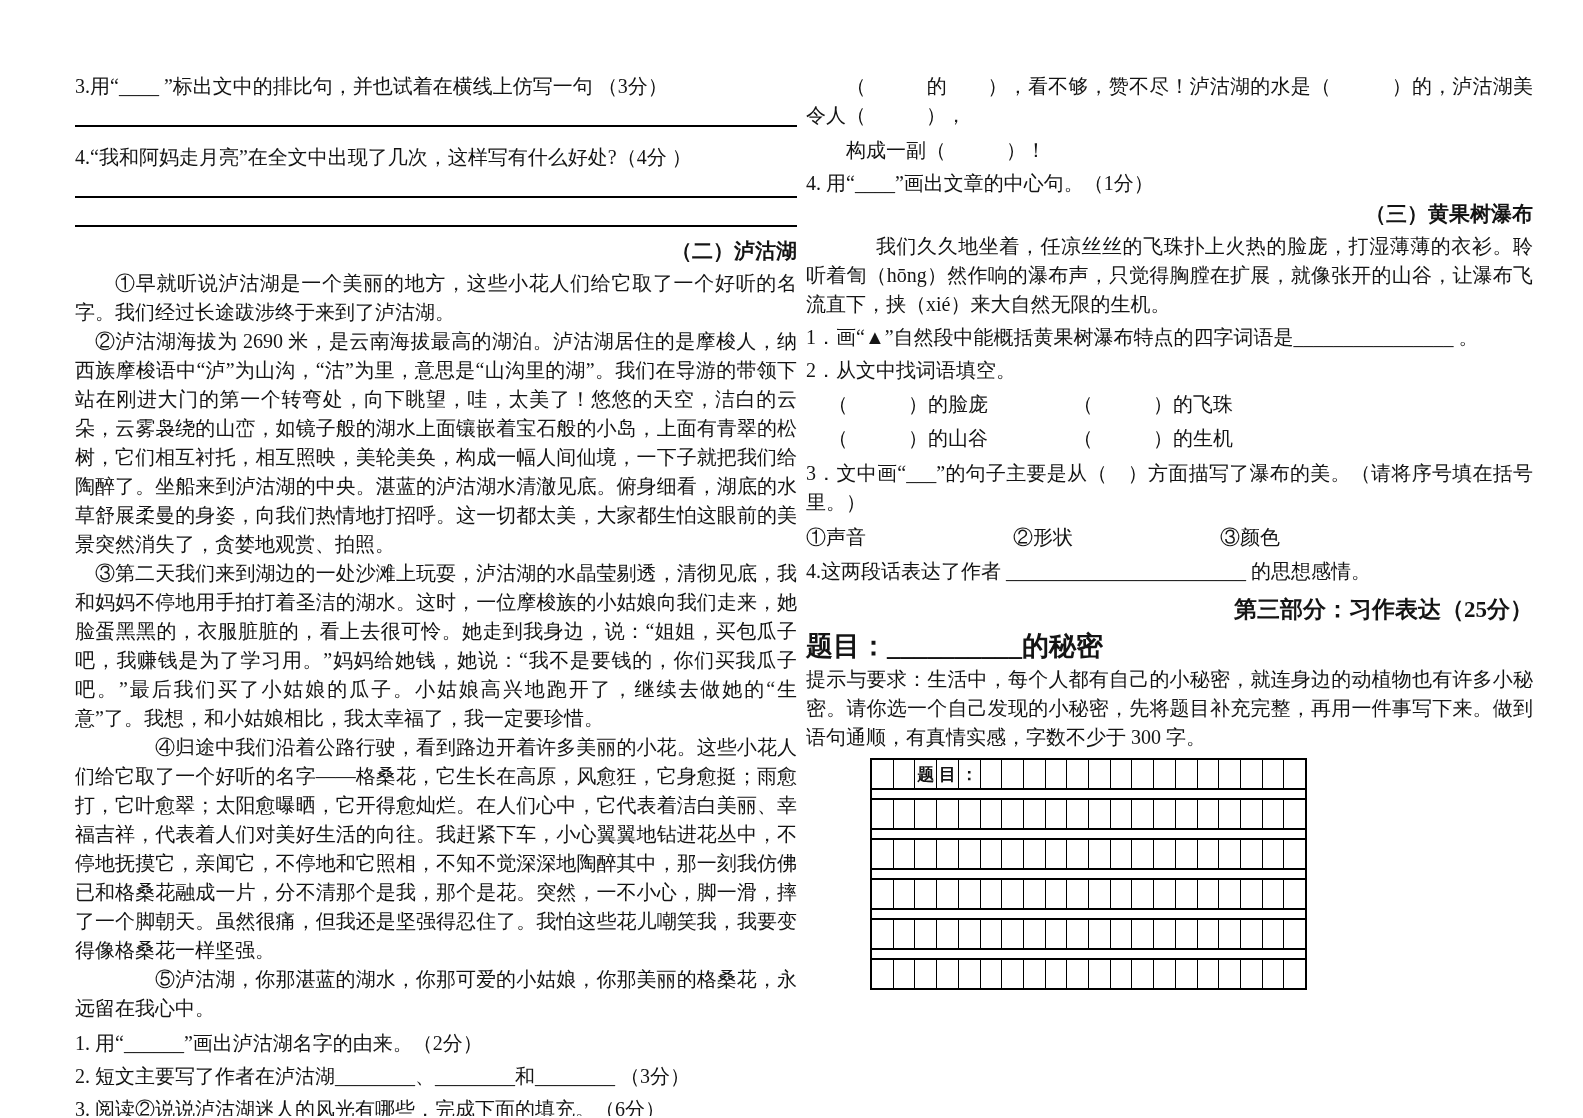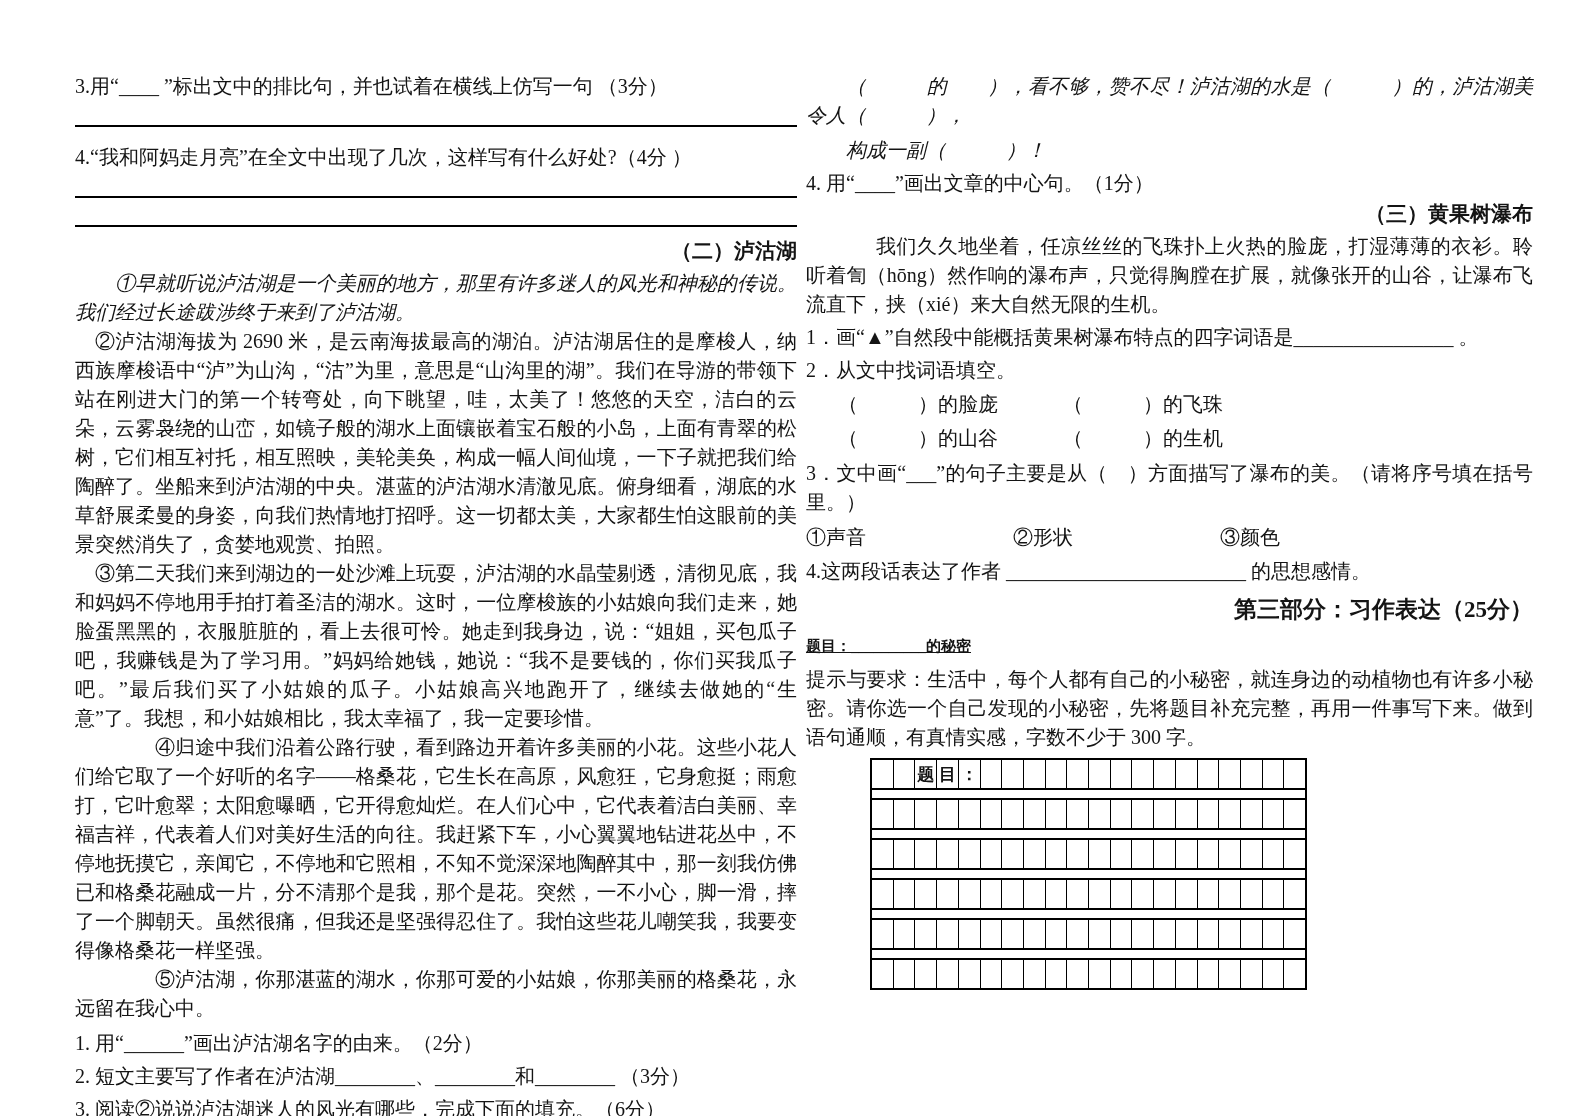--- a/index.html
+++ b/index.html
@@ -16,32 +16,32 @@
   .para  { font-size:20px; line-height:29px; text-align:justify; margin:0; }
 
   .passage-title { font-size:21px; font-weight:bold; text-align:right; margin:10px 0 4px 0; }
 
   .ans-line { height:0; border-bottom:2px solid #000; width:100%; }
   .mt24 { margin-top:24px; } .mt27 { margin-top:27px; }
   .mt16 { margin-top:16px; }  .mt6  { margin-top:6px; }
   .mt4  { margin-top:4px; }  .mt2  { margin-top:2px; }
 
   .ind1 { text-indent:1em; }
-  .ind2 { text-indent:2em;font-style:italic; }
+  .ind2 { text-indent:2em; }
   .ind35 { text-indent:3.5em; }
   .ind4 { text-indent:4em; }
 
-  .fill-row { display:flex; font-size:20px; line-height:30px; margin-left:32px; }
+  .fill-row { display:flex; font-size:20px; line-height:30px; margin-left:22px;gap:20px; }
   .fill-row > span { width:225px; }
 
   .options-row { display:flex; font-size:20px; line-height:32px; }
   .options-row > span { width:207px; }
 
   .part3-title { font-size:23px; font-weight:bold; text-align:right; margin:8px 0 6px 0; }
-  .topic-line  { font-size:15px; font-weight:bold; margin:0 0 4px 0; line-height:30px;text-decoration:underline; }
+  .topic-line  { font-size:27px; font-weight:bold; margin:0 0 4px 0; line-height:30px; }
 
   
   .wg { width:433px; border:2px solid #000; margin-left:64px; margin-top:6px; box-sizing:content-box; }
   .wg-row { display:flex; height:28px; border-bottom:2px solid #000; }
   .wg > .wg-row:last-child { border-bottom:none; }
   .wg-cell {
     flex:1; border-right:1.5px solid #000; box-sizing:border-box;
     display:flex; align-items:center; justify-content:center;
     font-weight:bold; font-size:17px; font-family:"Liberation Sans","DejaVu Sans",sans-serif;
   }
@@ -55,21 +55,21 @@
 
   <div class="col col-left">
     <p class="qtext">3.用“____ ”标出文中的排比句，并也试着在横线上仿写一句 （3分）</p>
     <div class="ans-line mt24"></div>
     <p class="qtext mt16">4.“我和阿妈走月亮”在全文中出现了几次，这样写有什么好处?（4分 ）</p>
     <div class="ans-line mt24"></div>
     <div class="ans-line mt27"></div>
 
     <div class="passage-title">（二）泸沽湖</div>
 
-    <p class="para ind2">①早就听说泸沽湖是一个美丽的地方，那里有许多迷人的风光和神秘的传说。我们经过长途跋涉终于来到了泸沽湖。</p>
+    <p class="para ind2">①早就听说泸沽湖是一个美丽的地方，这些小花人们给它取了一个好听的名字。我们经过长途跋涉终于来到了泸沽湖。</p>
     <p class="para ind1">②泸沽湖海拔为 2690 米，是云南海拔最高的湖泊。泸沽湖居住的是摩梭人，纳西族摩梭语中“泸”为山沟，“沽”为里，意思是“山沟里的湖”。我们在导游的带领下站在刚进大门的第一个转弯处，向下眺望，哇，太美了！悠悠的天空，洁白的云朵，云雾袅绕的山峦，如镜子般的湖水上面镶嵌着宝石般的小岛，上面有青翠的松树，它们相互衬托，相互照映，美轮美奂，构成一幅人间仙境，一下子就把我们给陶醉了。坐船来到泸沽湖的中央。湛蓝的泸沽湖水清澈见底。俯身细看，湖底的水草舒展柔曼的身姿，向我们热情地打招呼。这一切都太美，大家都生怕这眼前的美景突然消失了，贪婪地观赏、拍照。</p>
     <p class="para ind1">③第二天我们来到湖边的一处沙滩上玩耍，泸沽湖的水晶莹剔透，清彻见底，我和妈妈不停地用手拍打着圣洁的湖水。这时，一位摩梭族的小姑娘向我们走来，她脸蛋黑黑的，衣服脏脏的，看上去很可怜。她走到我身边，说：“姐姐，买包瓜子吧，我赚钱是为了学习用。”妈妈给她钱，她说：“我不是要钱的，你们买我瓜子吧。”最后我们买了小姑娘的瓜子。小姑娘高兴地跑开了，继续去做她的“生意”了。我想，和小姑娘相比，我太幸福了，我一定要珍惜。</p>
     <p class="para ind4">④归途中我们沿着公路行驶，看到路边开着许多美丽的小花。这些小花人们给它取了一个好听的名字——格桑花，它生长在高原，风愈狂，它身愈挺；雨愈打，它叶愈翠；太阳愈曝晒，它开得愈灿烂。在人们心中，它代表着洁白美丽、幸福吉祥，代表着人们对美好生活的向往。我赶紧下车，小心翼翼地钻进花丛中，不停地抚摸它，亲闻它，不停地和它照相，不知不觉深深地陶醉其中，那一刻我仿佛已和格桑花融成一片，分不清那个是我，那个是花。突然，一不小心，脚一滑，摔了一个脚朝天。虽然很痛，但我还是坚强得忍住了。我怕这些花儿嘲笑我，我要变得像格桑花一样坚强。</p>
     <p class="para ind4">⑤泸沽湖，你那湛蓝的湖水，你那可爱的小姑娘，你那美丽的格桑花，永远留在我心中。</p>
 
     <p class="qtext mt6">1. 用“______”画出泸沽湖名字的由来。（2分）</p>
     <p class="qtext mt4">2. 短文主要写了作者在泸沽湖________、________和________ （3分）</p>
     <p class="qtext mt4">3. 阅读②说说泸沽湖迷人的风光有哪些，完成下面的填充。（6分）</p>
 
   </div>

